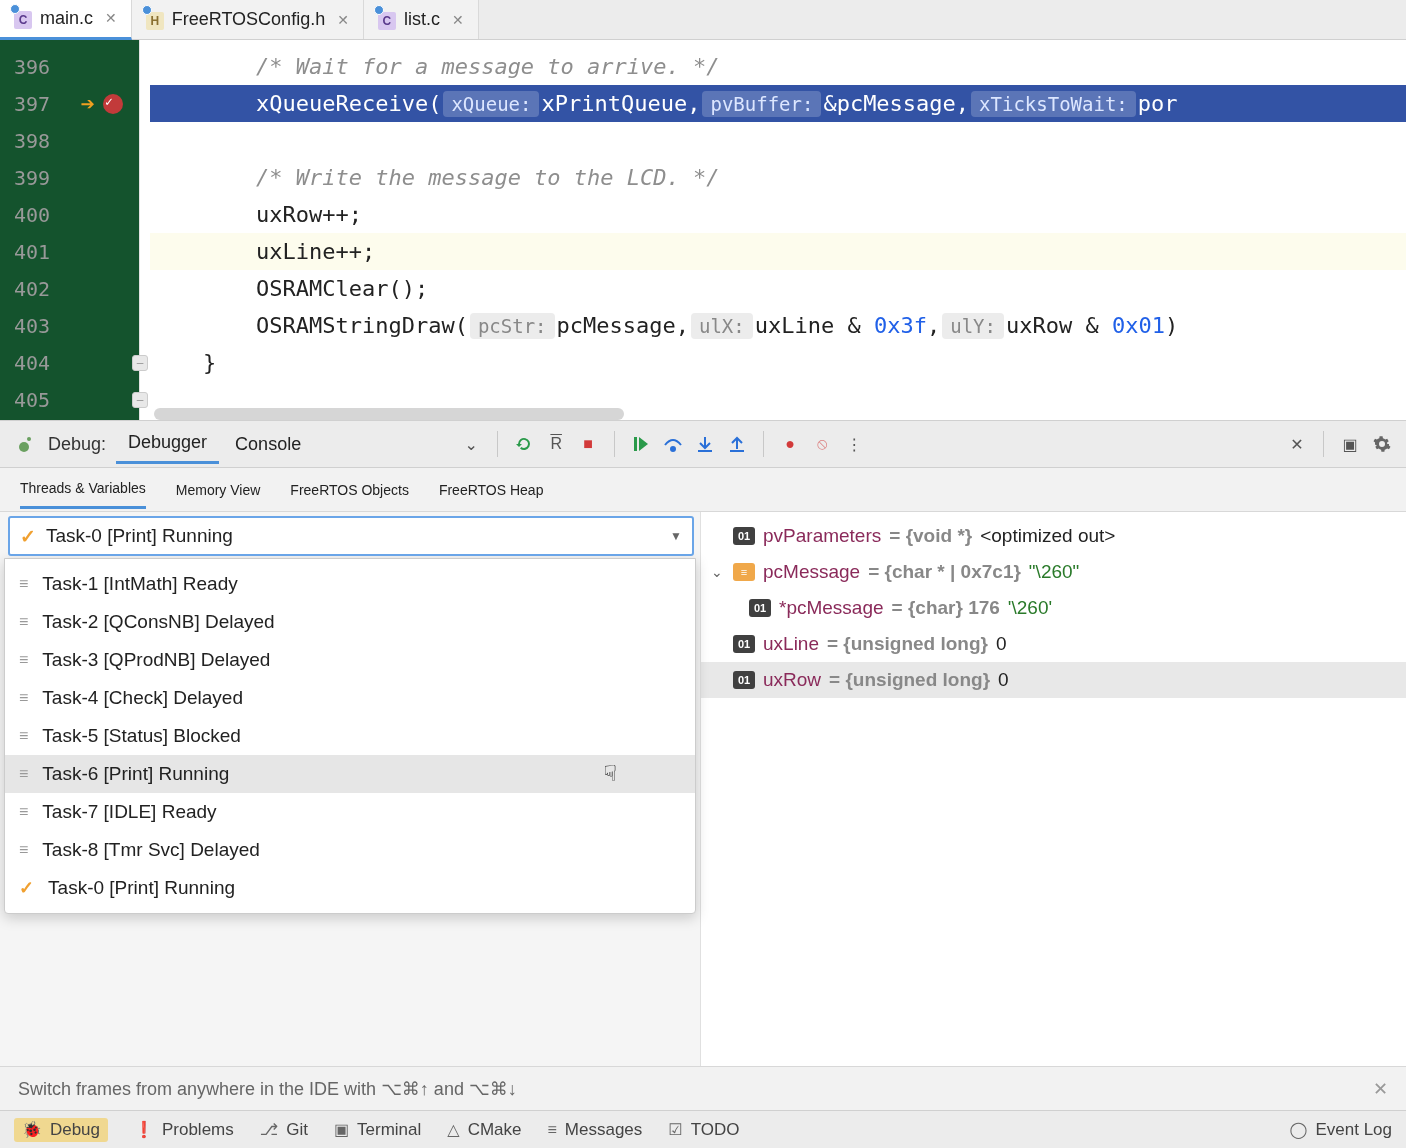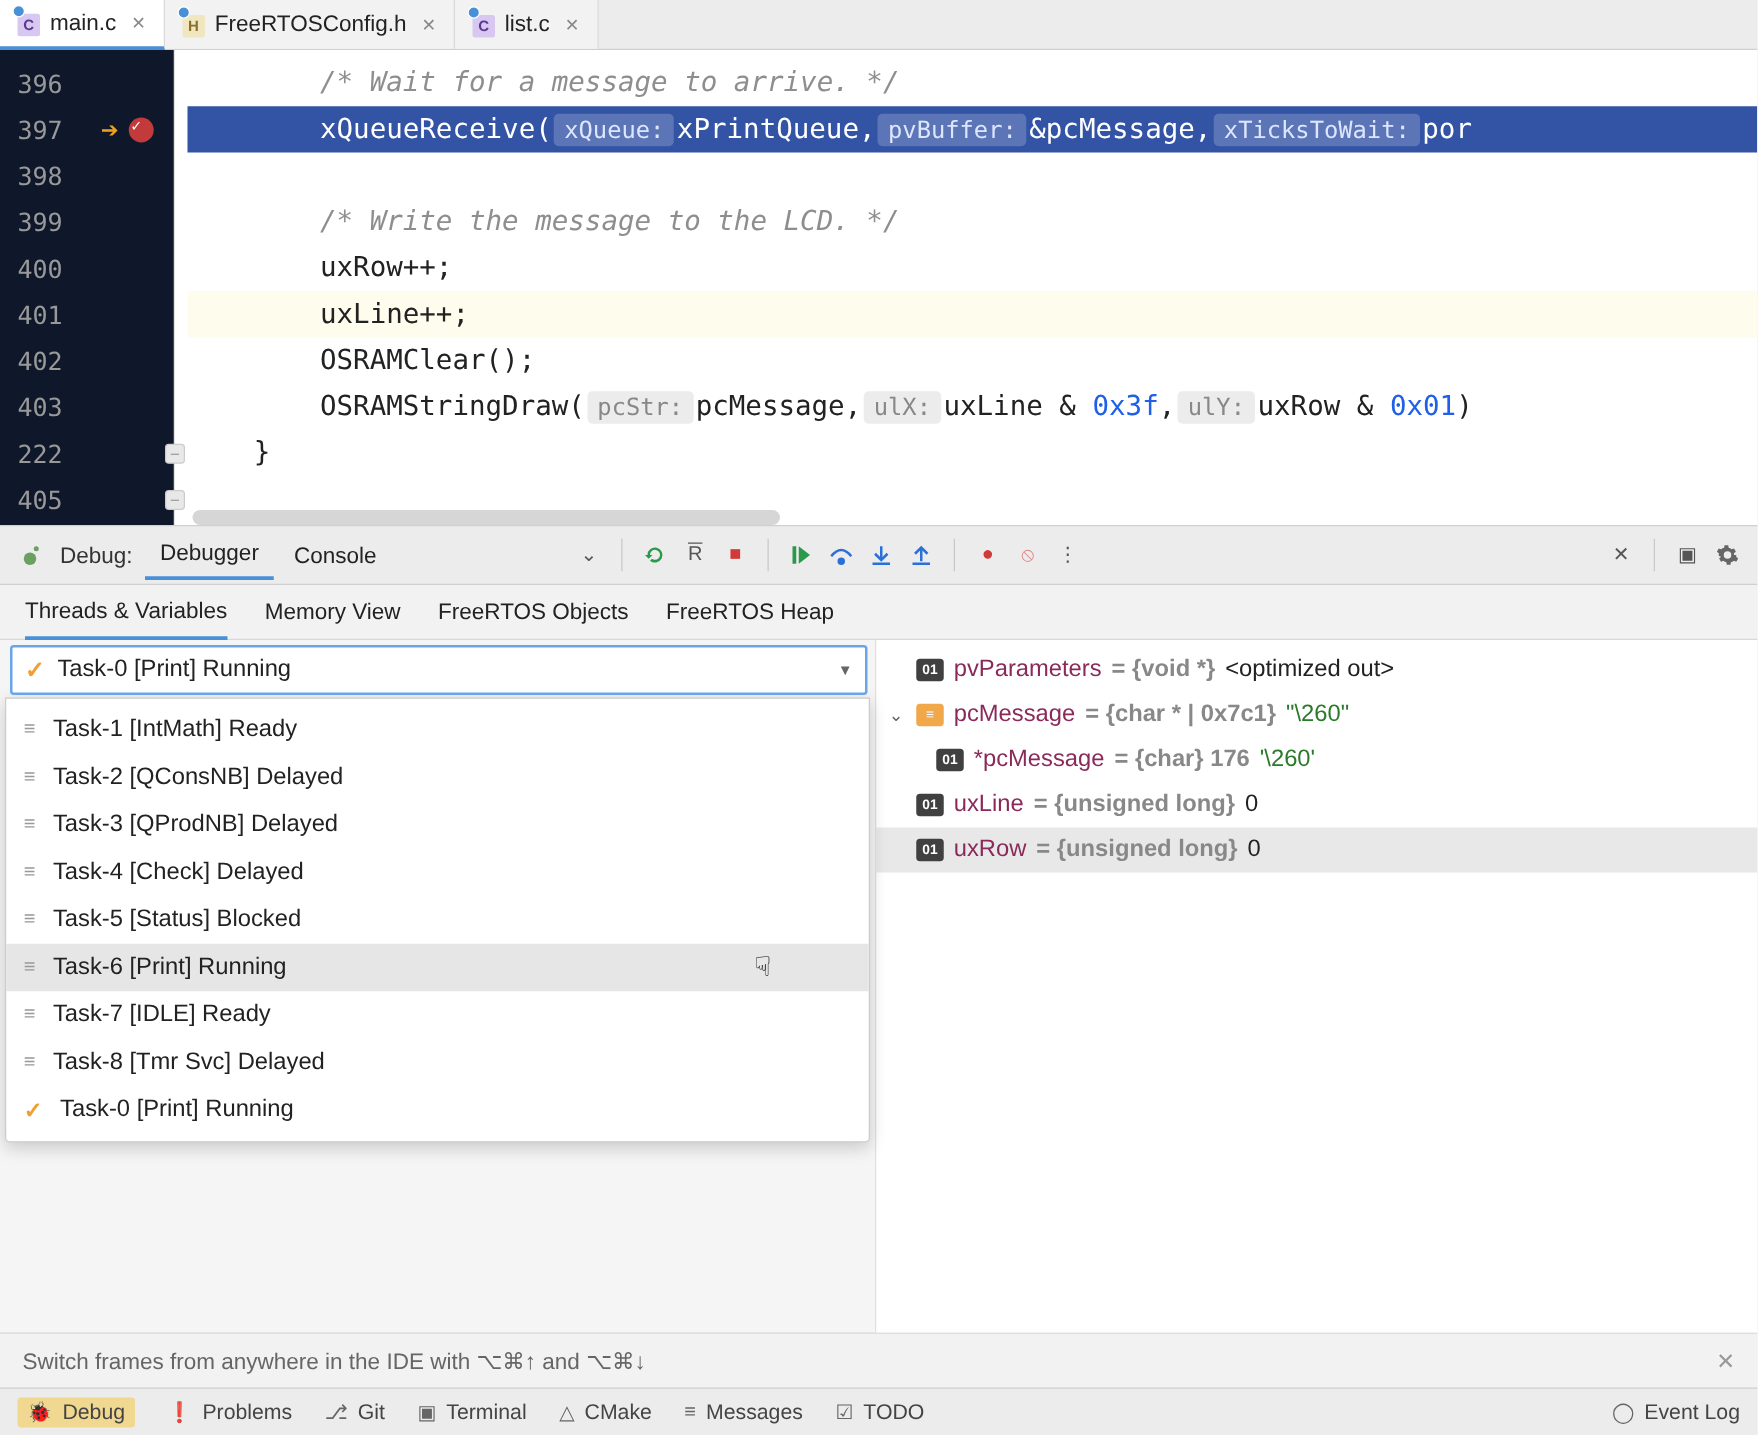--- a/index.html
+++ b/index.html
@@ -48,21 +48,21 @@
       display: flex;
       flex: 1 1 auto;
       overflow: hidden;
       background: #fff;
       height: 380px;
       min-height: 380px;
       max-height: 380px;
     }
     .gutter {
       width: 140px;
-      background: #0f172a;
+      background: #14532d;
       border-right: 1px solid #e2e2e2;
       padding-top: 8px;
       font-family: "SF Mono", "Menlo", monospace;
       font-size: 20px;
       color: #999;
     }
     .gutter-row {
       height: 37px;
       display: flex;
       align-items: center;
@@ -107,21 +107,21 @@
     .sep { width:1px; height:26px; background:#c8c8c8; margin:0 8px; }
     .tbtn { width:28px; height:28px; display:inline-flex; align-items:center; justify-content:center; cursor:pointer; color:#555; }
     .tbtn.green svg, .tbtn.green { color:#2a9a4a; }
     .tbtn.red { color:#d23a3a; }
     .tbtn.blue { color:#2a70d8; }
     .spacer { flex:1; }
     
     .debug-lower-tabs {
       display:flex; gap:30px; padding:0 20px; background:#f2f2f2; height:44px; align-items:center; border-bottom:1px solid #d8d8d8;
     }
-    .dltab { font-size:18px; color:#222; padding:10px 0; cursor:pointer; }
+    .dltab { font-size:14px; color:#222; padding:10px 0; cursor:pointer; }
     .dltab.active { border-bottom:3px solid #4a90d9; }
     
     .debug-body { display:flex; flex:1; min-height:0; overflow:visible; position:relative; }
     .threads-col { width:700px; position:relative; }
     .vars-col { flex:1; background:#fff; font-size:19px; border-left:1px solid #e0e0e0; padding:6px 0; }
     .thread-selector {
       position:absolute; left:8px; right:6px; top:4px; height:40px;
       background:#fff; border:2px solid #6aa5e8; border-radius:3px;
       display:flex; align-items:center; padding:0 10px; font-size:19px;
       cursor:pointer; z-index: 20;
@@ -208,21 +208,21 @@
     <div class="gutter-row">
         <span>401</span>
       </div>
     <div class="gutter-row">
         <span>402</span>
       </div>
     <div class="gutter-row">
         <span>403</span>
       </div>
     <div class="gutter-row">
-        <span>222</span>
+        <span>404</span>
         <span class="gutter-fold">—</span>
       </div>
     <div class="gutter-row">
         <span>405</span>
         <span class="gutter-fold">—</span>
       </div>
   </div>
   <div class="code">
     <div class="code-line"><span>        </span><span class="comment">/* Wait for a message to arrive. */</span></div>
     <div class="code-line current"><span>        </span><span>xQueueReceive(</span> <span class="hint">xQueue:</span> <span>xPrintQueue,</span>  <span class="hint">pvBuffer:</span> <span>&amp;pcMessage,</span>  <span class="hint">xTicksToWait:</span> <span>por</span></div>

